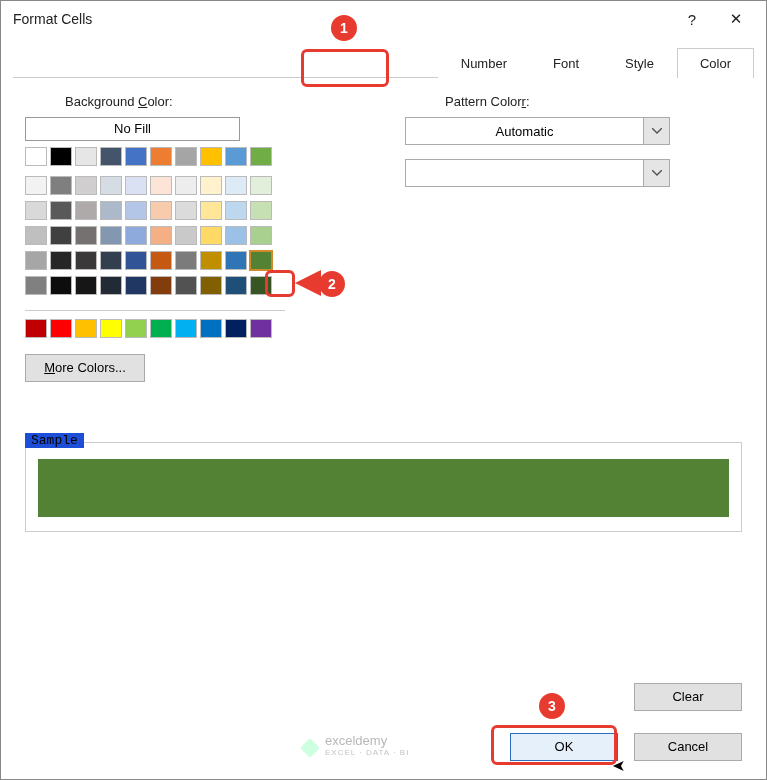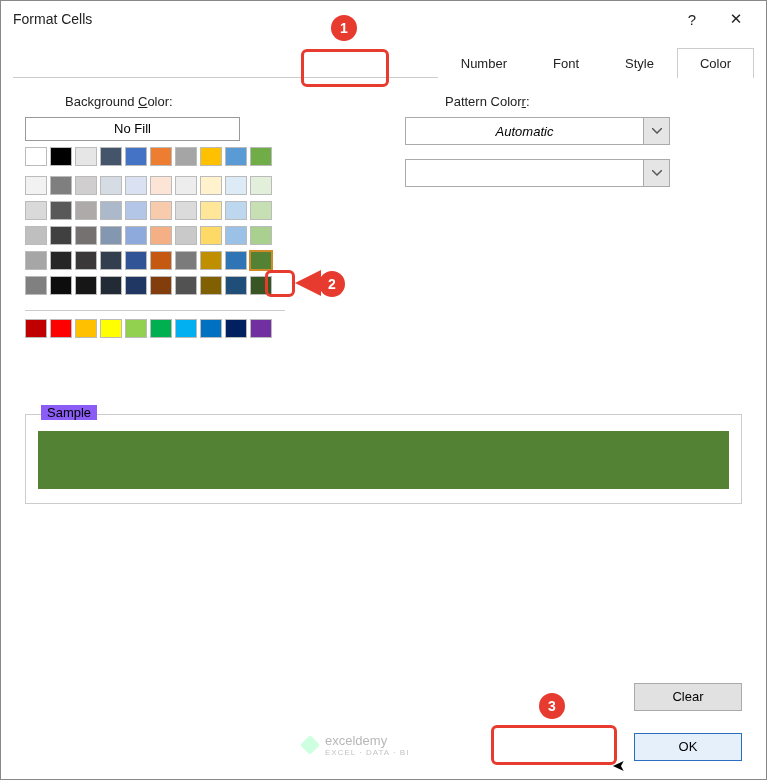--- a/index.html
+++ b/index.html
@@ -17,35 +17,35 @@
   .underline { text-decoration: underline; }
   .nocolor-btn { width: 215px; height: 24px; border: 1px solid #999; background: #fff; text-align: center; line-height: 22px; cursor: pointer; margin-bottom: 6px; }
   .theme-row { display: flex; gap: 3px; margin-bottom: 3px; }
   .sw { width: 22px; height: 19px; border: 1px solid #bbb; cursor: pointer; }
   .palette-grid { display: flex; flex-direction: column; gap: 3px; margin-top: 10px; }
   .divider { border-top: 1px solid #ccc; margin: 12px 0 8px 0; width: 260px; }
   .std-row { display: flex; gap: 3px; }
   .btn-row { display: flex; gap: 18px; margin-top: 16px; }
   .pushbtn { width: 120px; height: 28px; background: #e1e1e1; border: 1px solid #aaa; cursor: pointer; text-align: center; line-height: 26px; }
   .dropdown { display: flex; width: 265px; height: 28px; border: 1px solid #aaa; background: #fff; cursor: pointer; align-items: center; margin-bottom: 14px; }
-  .dropdown span { flex: 1; text-align: center; font-style: italic; }
+  .dropdown span { flex: 1; text-align: center; }
   .dropdown .chev { width: 26px; height: 100%; border-left: 1px solid #aaa; background: #e5e5e5; display: flex; align-items: center; justify-content: center; }
   .sample-group { margin: 60px 24px 0 24px; position: relative; }
-  .sample-label { position: absolute; top: -9px; left: 16px; background: #8b5cf6; padding: 0 6px; }
+  .sample-label { position: absolute; top: -9px; left: 0; background: #1d4ed8; padding: 0 6px; font-family: Liberation Mono, monospace; }
   .sample-box { border: 1px solid #ccc; padding: 16px 12px 14px 12px; }
   .sample-fill { height: 58px; width: 100%; }
   .bottom { position: absolute; bottom: 18px; right: 24px; display: flex; flex-direction: column; align-items: flex-end; gap: 22px; }
   .okrow { display: flex; gap: 16px; }
   .dlgbtn { width: 108px; height: 28px; border: 1px solid #aaa; background: #e1e1e1; text-align: center; line-height: 26px; cursor: pointer; }
   .dlgbtn.primary { background: #e6f0fa; border: 1px solid #2a6fbf; }
   .callout { position: absolute; border: 3px solid #e63b2e; border-radius: 6px; pointer-events: none; }
   .badge { position: absolute; width: 26px; height: 26px; border-radius: 50%; background: #e63b2e; color: #fff; font-weight: bold; font-size: 14px; display: flex; align-items: center; justify-content: center; pointer-events: none; }
   .pointer-tri { position: absolute; width: 0; height: 0; border-top: 13px solid transparent; border-bottom: 13px solid transparent; border-right: 26px solid #e63b2e; pointer-events: none; }
   .cursor { position: absolute; font-size: 16px; pointer-events: none; transform: scaleX(-1); }
-  .watermark { position: absolute; bottom: 22px; left: 300px; color: #999; font-size: 14px; pointer-events: none; opacity: 0.7; display:flex; align-items:center; gap:6px;}
+  .watermark { position: absolute; bottom: 22px; left: 300px; color: #999; font-size: 14px; pointer-events: none; opacity: 0.7; display:flex; align-items:flex-end; gap:6px;}
   .watermark-sub{font-size:8px; letter-spacing:1px; color:#aaa;}
   .sel { outline: 2px solid #d08a2a; outline-offset: -1px; }
 </style>
 </head>
 <body>
 
 <div class="titlebar">
   <div class="title">Format Cells</div>
   <div class="titlebtn">?</div>
   <div class="titlebtn">✕</div>
@@ -143,20 +143,21 @@
         <div class="sw" style="background: rgb(255, 192, 0);"></div>
         <div class="sw" style="background: rgb(255, 255, 0);"></div>
         <div class="sw" style="background: rgb(146, 208, 80);"></div>
         <div class="sw" style="background: rgb(0, 176, 80);"></div>
         <div class="sw" style="background: rgb(0, 176, 240);"></div>
         <div class="sw" style="background: rgb(0, 112, 192);"></div>
         <div class="sw" style="background: rgb(0, 32, 96);"></div>
         <div class="sw" style="background: rgb(112, 48, 160);"></div>
       </div>
     <div class="btn-row">
+      <div class="pushbtn"><span class="underline">M</span><span>ore Colors...</span></div>
     </div>
   </div>
   <div class="right">
     <span class="lbl"><span>Pattern Color</span><span class="underline">r</span><span>:</span></span>
     <div class="dropdown">
       <span>Automatic</span>
       <div class="chev">
         <svg width="10" height="6">
             <polyline points="0,0 5,5 10,0" fill="none" stroke="#555" stroke-width="1.4"></polyline>
           </svg>
@@ -177,20 +178,21 @@
   <span class="sample-label">Sample</span>
   <div class="sample-box">
     <div class="sample-fill" id="sample-fill" style="background: rgb(84, 130, 53);"></div>
   </div>
 </div>
 
 <div class="bottom">
   <div class="dlgbtn">Clear</div>
   <div class="okrow">
     <div class="dlgbtn primary">OK</div>
+    <div class="dlgbtn">Cancel</div>
   </div>
 </div>
 
 <div class="callout" style="left:300px; top:48px; width:88px; height:38px;"></div>
 <div class="badge" style="left:330px; top:14px;">1</div>
 
 <div class="callout" style="left:264px; top:269px; width:30px; height:27px;"></div>
 <div class="pointer-tri" style="left:294px; top:269px;"></div>
 <div class="badge" style="left:318px; top:270px;">2</div>
 

